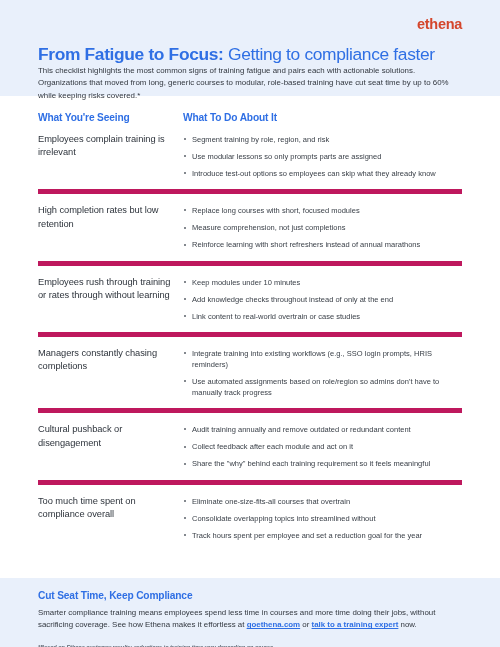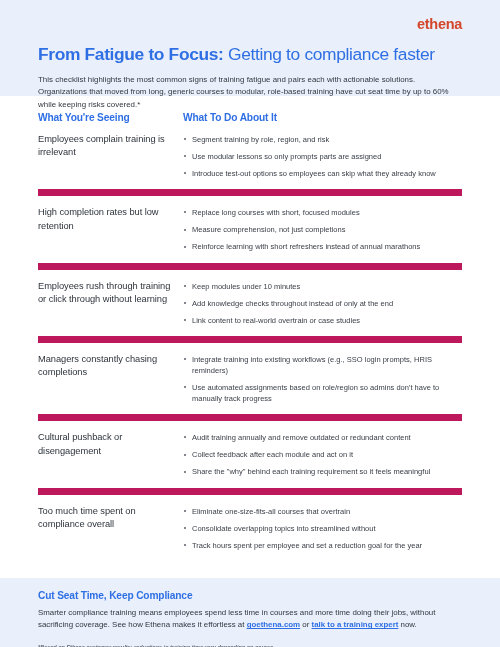--- a/index.html
+++ b/index.html
@@ -43,21 +43,20 @@
     line-height: 1;
   }
 
   .headline {
     font-size: 17.4px;
     line-height: 1.18;
     color: #2f6fe4;
     font-weight: 400;
     letter-spacing: -0.35px;
     white-space: nowrap;
-    margin-bottom: 9px;
   }
   .headline .hl-bold {
     font-weight: 700;
   }
 
   .intro {
     font-size: 7.9px;
     line-height: 1.62;
     color: #32373f;
     max-width: 424px;
@@ -83,21 +82,21 @@
   }
   .col-title {
     color: #2f6fe4;
     font-size: 10.2px;
     font-weight: 700;
     letter-spacing: -0.15px;
   }
 
   .row {
     display: flex;
-    border-top: 7px solid #be185d;
+    border-top: 5px solid #be185d;
     padding: 10px 0 10px 0;
     align-items: flex-start;
   }
   .row.first {
     border-top: none;
     padding-top: 0;
   }
 
   .row .sign-cell {
     width: 145px;
@@ -242,21 +241,21 @@
         <ul class="actions">
           <li>Replace long courses with short, focused modules</li>
           <li>Measure comprehension, not just completions</li>
           <li>Reinforce learning with short refreshers instead of annual marathons</li>
         </ul>
       </div>
     </div>
 
     <div class="row">
       <div class="sign-cell">
-        <div class="sign-text">Employees rush through training or click through without learning</div>
+        <div class="sign-text">Employees rush through training or rates through without learning</div>
       </div>
       <div class="action-cell">
         <ul class="actions">
           <li>Keep modules under 10 minutes</li>
           <li>Add knowledge checks throughout instead of only at the end</li>
           <li>Link content to real-world overtrain or case studies</li>
         </ul>
       </div>
     </div>
 

